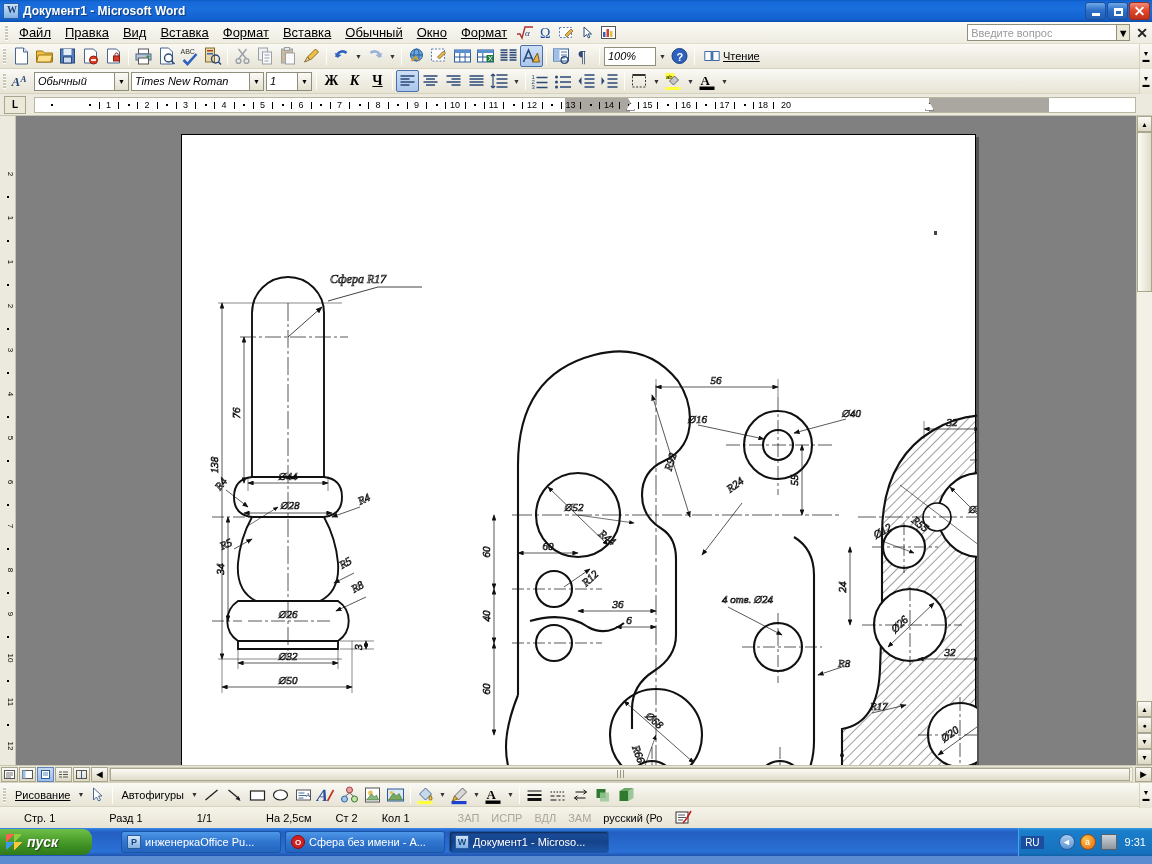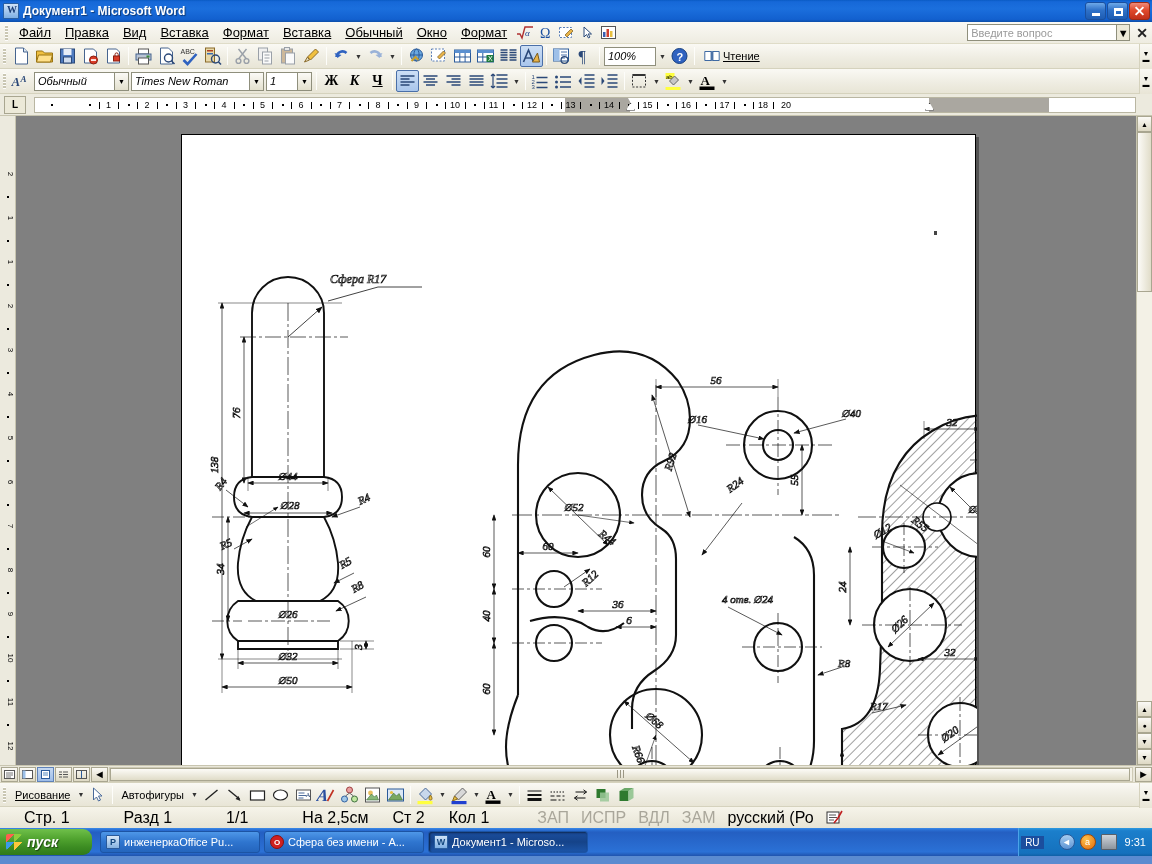--- a/index.html
+++ b/index.html
@@ -118,28 +118,28 @@
     border:1px solid #a9a690;display:flex;align-items:center;justify-content:center;}
   .hgrip{width:7px;height:8px;background-image:repeating-linear-gradient(90deg,#9b9784 0 1px,transparent 1px 3px);}
 
   
   .drawbar{height:24px;display:flex;align-items:center;
     background:linear-gradient(180deg,#faf9f4,#eeece1 60%,#e8e5d6);
     border-top:1px solid #d5d2bd;padding-left:2px;position:relative;}
   .dlabel{font-size:11px;padding:0 5px;white-space:nowrap;}
 
   
-  .statusbar{height:22px;display:flex;align-items:center;font-size:16px;
+  .statusbar{height:22px;display:flex;align-items:center;font-size:11px;
     background:linear-gradient(180deg,#f6f4ea,#e7e4d5);border-top:1px solid #d5d2bd;color:#000;}
   .st{padding:0 6px;white-space:nowrap;}
   .st.dim{color:#a9a69a;}
 
   
   .taskbar{height:28px;display:flex;align-items:center;
-    background:linear-gradient(180deg,#3b8ae8 0%,#2a6fd4 7%,#245fc2 15%,#2b71d6 85%,#1f53ad 100%);}
+    background:linear-gradient(180deg,#3b8ae8 0%,#2a6fd4 7%,#245fc2 15%,#2b71d6 85%,#1f53ad 100%);gap:21px;}
   .startbtn{height:26px;min-width:92px;display:flex;align-items:center;padding:0 16px 0 6px;
     border-radius:0 9px 9px 0;color:#fff;font-weight:bold;font-style:italic;font-size:14px;
     background:linear-gradient(180deg,#6fc04a 0%,#4fa22e 40%,#3c8c22 70%,#2f7a1a 100%);
     text-shadow:1px 1px 1px rgba(0,0,0,.5);}
   .startlogo{width:16px;height:16px;margin-right:5px;flex:none;
     background:
       linear-gradient(135deg,#ff5f4f 50%,transparent 50%) 0 0/8px 8px no-repeat,
       linear-gradient(135deg,#8ecf3c 50%,transparent 50%) 8px 0/8px 8px no-repeat,
       linear-gradient(135deg,#3b9be8 50%,transparent 50%) 0 8px/8px 8px no-repeat,
       linear-gradient(135deg,#ffc83c 50%,transparent 50%) 8px 8px/8px 8px no-repeat;

